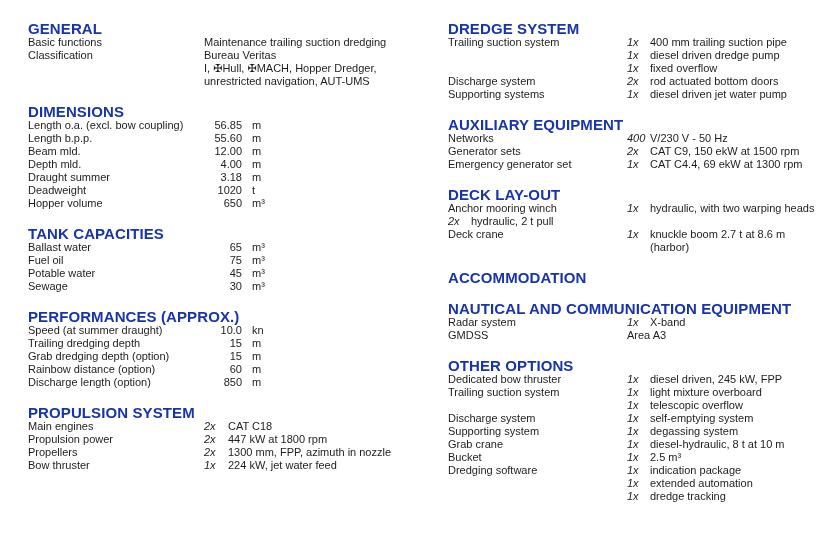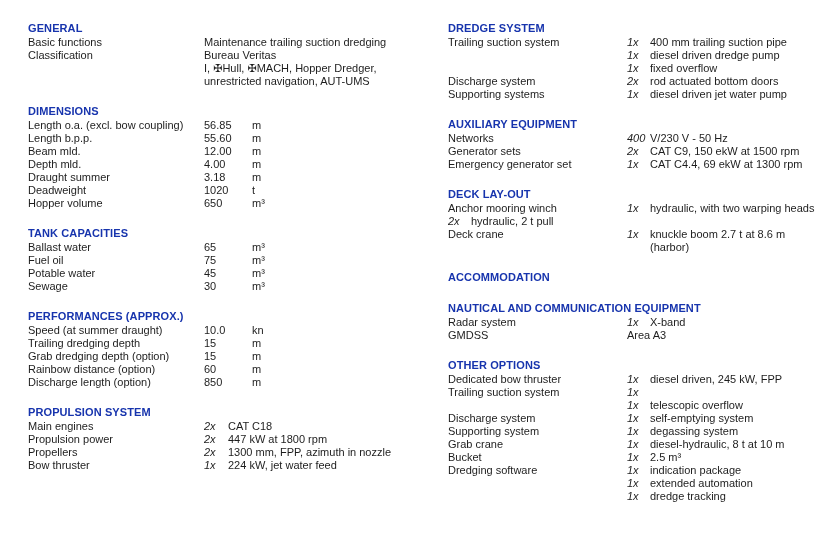--- a/index.html
+++ b/index.html
@@ -29,33 +29,33 @@
     position: absolute;
     top: 21px;
   }
   .col-left  { left: 28px;  width: 402px; }
   .col-right { left: 448px; width: 382px; }
   .section { margin-top: 16px; }
   .section:first-child { margin-top: 0; }
   .section-title {
     color: var(--heading-color);
     font-weight: bold;
-    font-size: 11px;
+    font-size: 15px;
     line-height: 15px;
     letter-spacing: 0.1px;
     white-space: nowrap;
   }
   .row {
     display: flex;
     line-height: 13px;
     white-space: nowrap;
   }
   .cell-label { flex: 0 0 176px; overflow: visible; }
   .col-right .cell-label { flex: 0 0 179px; }
-  .cell-num  { flex: 0 0 38px; }
+  .cell-num  { flex: 0 0 38px; text-align: right; }
   .cell-unit { margin-left: 10px; }
   .cell-qty  { flex: 0 0 24px; font-style: italic; }
   .col-right .cell-qty { flex: 0 0 23px; }
   .cell-val, .cell-text { flex: 1 1 auto; }
 </style>
 </head>
 <body>
 
 <div class="sheet">
   <div class="col col-left" id="col-left">
@@ -278,20 +278,21 @@
       <div class="section">
         <div class="section-title">OTHER OPTIONS</div>
         <div class="row kind-qty">
           <span class="cell-label">Dedicated bow thruster</span>
           <span class="cell-qty">1x</span>
           <span class="cell-val">diesel driven, 245 kW, FPP</span>
         </div>
         <div class="row kind-qty">
           <span class="cell-label">Trailing suction system</span>
           <span class="cell-qty">1x</span>
+          <span class="cell-val">light mixture overboard</span>
         </div>
         <div class="row kind-qty">
           <span class="cell-label"></span>
           <span class="cell-qty">1x</span>
           <span class="cell-val">telescopic overflow</span>
         </div>
         <div class="row kind-qty">
           <span class="cell-label">Discharge system</span>
           <span class="cell-qty">1x</span>
           <span class="cell-val">self-emptying system</span>

